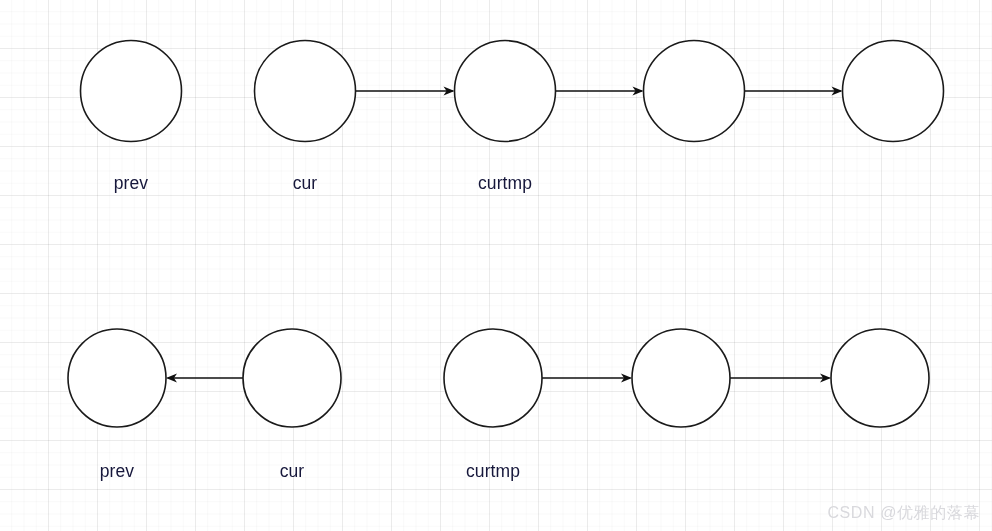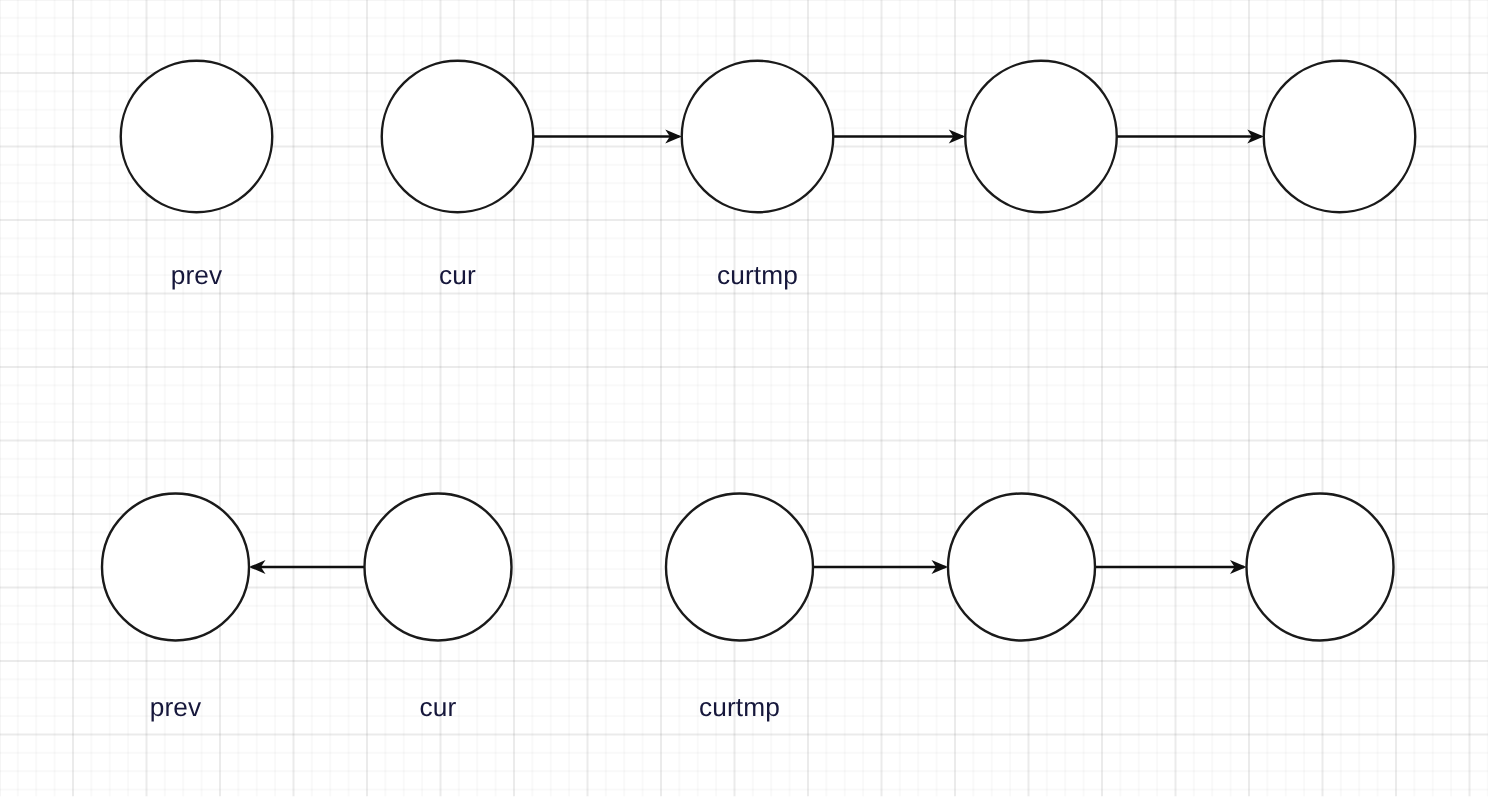--- a/index.html
+++ b/index.html
@@ -114,14 +114,15 @@
 
   <div id="labels-layer">
       <div class="node-label" style="left: 131px; top: 173px;">prev</div>
       <div class="node-label" style="left: 305px; top: 173px;">cur</div>
       <div class="node-label" style="left: 505px; top: 173px;">curtmp</div>
       <div class="node-label" style="left: 117px; top: 461px;">prev</div>
       <div class="node-label" style="left: 292px; top: 461px;">cur</div>
       <div class="node-label" style="left: 493px; top: 461px;">curtmp</div>
     </div>
 
+  <div id="watermark">CSDN @优雅的落幕</div>
 
 </div>
 
 </body></html>

